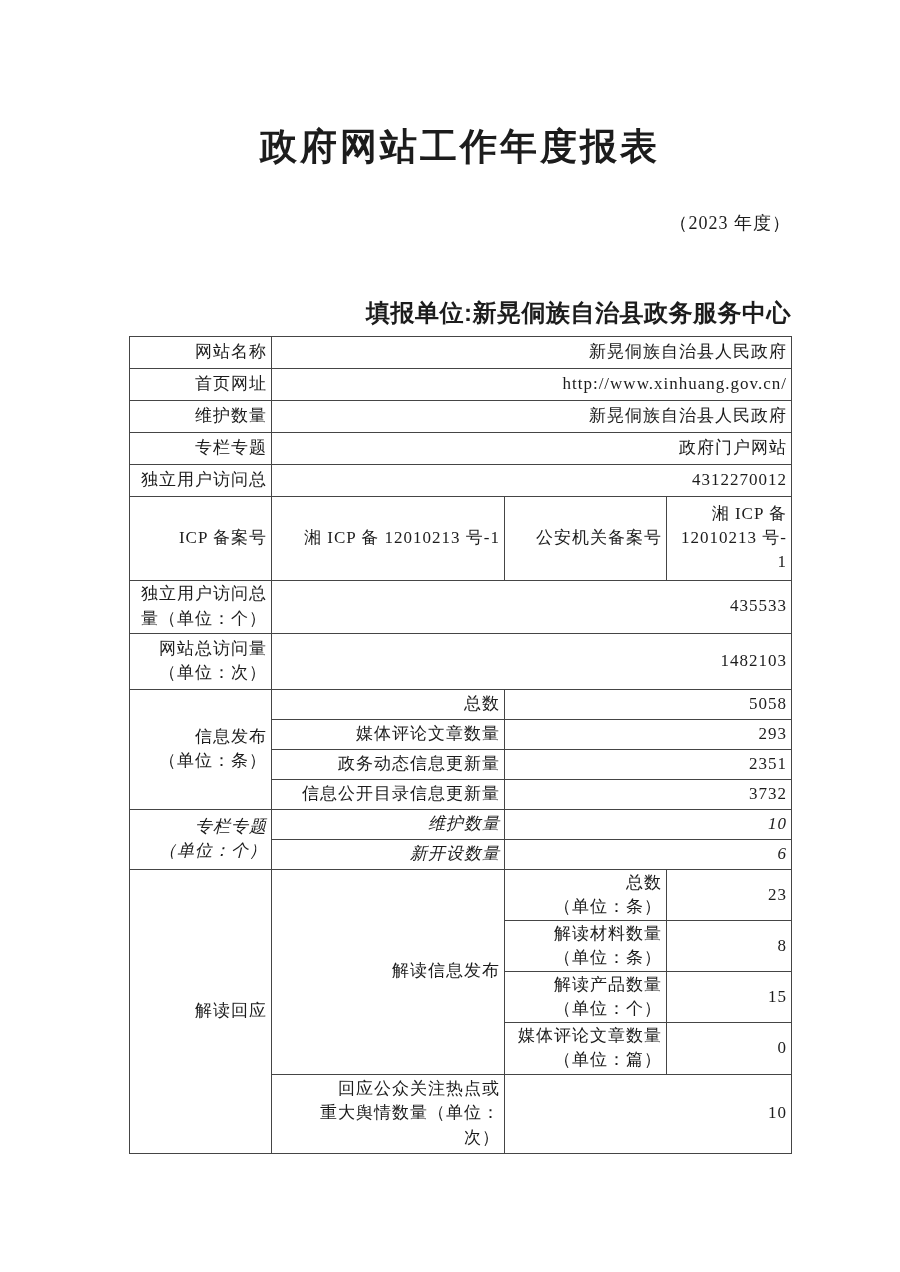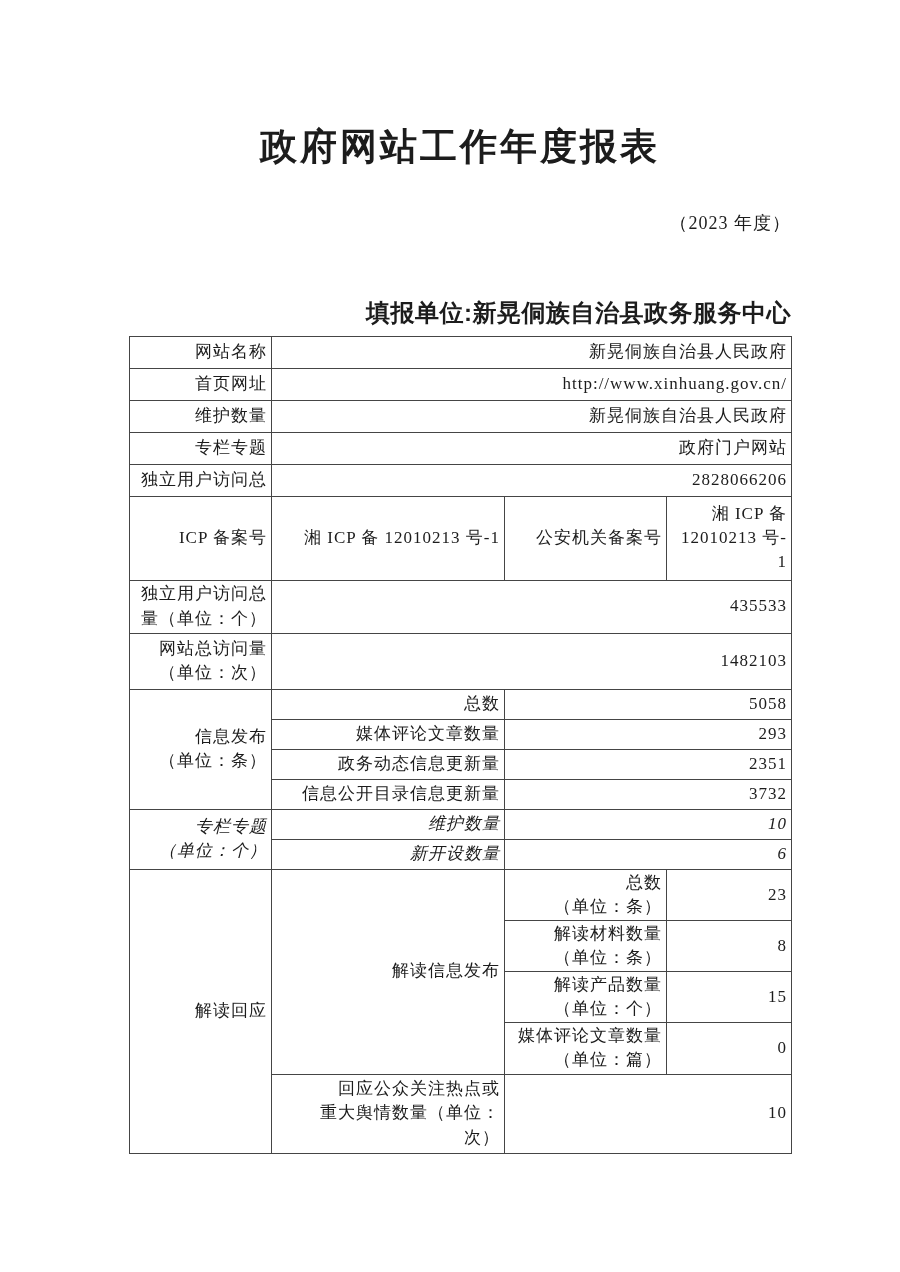--- a/index.html
+++ b/index.html
@@ -68,21 +68,21 @@
       <tr class="r-basic">
         <td>维护数量</td>
         <td colspan="3">新晃侗族自治县人民政府</td>
       </tr>
       <tr class="r-basic">
         <td>专栏专题</td>
         <td colspan="3">政府门户网站</td>
       </tr>
       <tr class="r-basic">
         <td>独立用户访问总</td>
-        <td colspan="3" class="num">2828066206</td>
+        <td colspan="3" class="num">4312270012</td>
       </tr>
       <tr class="r-icp">
         <td>ICP 备案号</td>
         <td>湘 ICP 备 12010213 号-1</td>
         <td>公安机关备案号</td>
         <td>湘 ICP 备
 12010213 号-
 1</td>
       </tr>
       <tr class="r-visit1">

